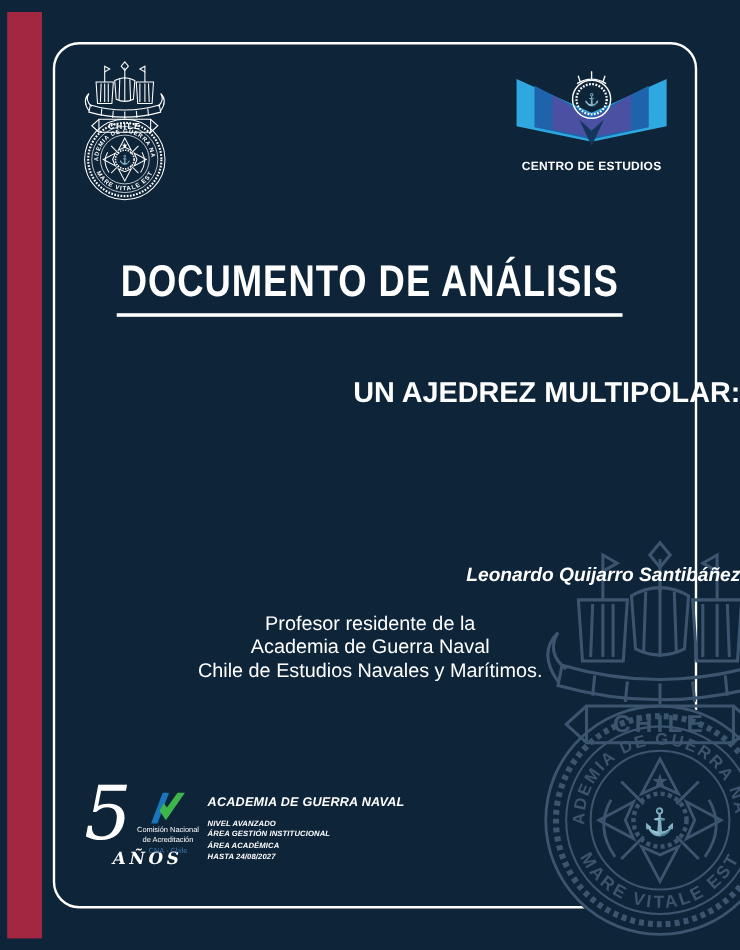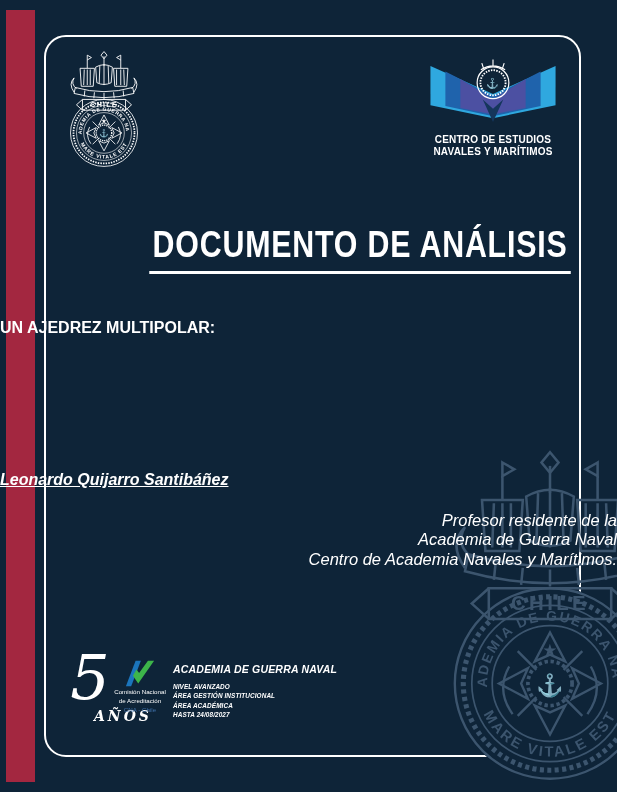--- a/index.html
+++ b/index.html
@@ -9,26 +9,26 @@
     font-family:"Liberation Sans", sans-serif;
     color:#fff;
   }
   .red-stripe{position:absolute;left:6px;top:10px;width:29px;height:772px;background:var(--stripe,#A32740);}
   .frame{position:absolute;left:44px;top:35px;width:533px;height:718px;border:2px solid #fff;border-radius:22px;z-index:1;}
   .watermark{position:absolute;left:414px;top:425px;width:272px;height:381px;color:var(--watermark,#3C556E);z-index:2;}
   .crest-small{position:absolute;left:56px;top:42px;width:96px;height:134px;color:#fff;z-index:3;}
   .cesnav{position:absolute;left:403px;top:54px;width:180px;z-index:3;text-align:center;}
   .cesnav svg{width:140px;height:78px;display:block;margin:0 auto;}
   .cesnav .cesnav-text{margin-top:2px;font-size:10px;font-weight:bold;line-height:12px;letter-spacing:.2px;text-align:center;}
-  .title-wrap{position:absolute;left:0;right:0;top:224px;text-align:right;z-index:3;}
+  .title-wrap{position:absolute;left:0;right:0;top:214px;text-align:center;z-index:3;}
   .title-inner{display:inline-block;font-size:37px;font-weight:bold;letter-spacing:1px;
     transform:scaleX(.82);transform-origin:center;border-bottom:3px solid #fff;padding:0 4px 5px;}
-  .subtitle{position:absolute;left:0;right:0;top:316px;text-align:left;font-size:16px;font-weight:bold;line-height:24.5px;z-index:3;}
-  .author{position:absolute;left:0;right:0;top:471px;text-align:left;font-size:16px;font-weight:bold;font-style:italic;z-index:3;text-decoration:underline;}
-  .affiliation{position:absolute;left:0;right:0;top:511px;text-align:right;font-size:16.5px;font-style:italic;line-height:19.3px;z-index:3;}
+  .subtitle{position:absolute;left:0;right:0;top:316px;text-align:right;font-size:24px;font-weight:bold;line-height:24.5px;z-index:3;}
+  .author{position:absolute;left:0;right:0;top:471px;text-align:right;font-size:16px;font-weight:bold;font-style:italic;z-index:3;}
+  .affiliation{position:absolute;left:0;right:0;top:511px;text-align:center;font-size:16.5px;line-height:19.3px;z-index:3;}
   .footer{position:absolute;left:0;top:648px;width:420px;z-index:3;}
   .five{position:absolute;left:64px;top:2px;width:52px;text-align:center;font-family:"DejaVu Serif",serif;font-style:italic;}
   .five-number{font-size:62px;line-height:56px;}
   .five-label{font-size:14px;font-weight:bold;letter-spacing:3px;margin-top:2px;margin-left:30px;}
   .cna{position:absolute;left:112px;top:10px;width:56px;text-align:center;}
   .cna svg{width:38px;height:30px;display:block;margin:0 auto;}
   .cna-line{font-size:6.2px;line-height:8.5px;}
   .cna-chile{font-size:6.2px;line-height:9px;color:var(--cna-text-blue,#3E6FA8);}
   .agn{position:absolute;left:173px;top:15px;width:230px;font-style:italic;font-weight:bold;}
   .agn-title{font-size:10.5px;letter-spacing:.2px;}
@@ -118,37 +118,36 @@
     <path d="M64,48 L75,58 L86,48 L75,72 Z" style="fill:var(--book-spine,#15365C)"></path>
     <g stroke="#fff" fill="none">
       <path d="M62,16 Q75,8 88,16 M63,9 L65,15 M75,5 L75,12 M87,9 L85,15" stroke-width="1.2"></path>
       <circle cx="75" cy="30" r="17" stroke-width="1.3"></circle>
       <circle cx="75" cy="30" r="13.5" stroke-width="2" stroke-dasharray="1.6,1.3"></circle>
       <text x="75" y="34.5" text-anchor="middle" font-size="11" fill="#fff" stroke="none">⚓</text>
     </g>
   </svg>
   <div class="cesnav-text">
     <div>CENTRO DE ESTUDIOS</div>
-    <div>NAVALES Y MARÍTIMOS</div>
   </div>
 </div>
 
 <div class="title-wrap">
   <span class="title-inner">DOCUMENTO DE ANÁLISIS</span>
 </div>
 
 <div class="subtitle">
   <div>UN AJEDREZ MULTIPOLAR:</div>
 </div>
 
 <div class="author">Leonardo Quijarro Santibáñez</div>
 <div class="affiliation">
   <div>Profesor residente de la</div>
   <div>Academia de Guerra Naval</div>
-  <div>Centro de Academia Navales y Marítimos.</div>
+  <div>Chile de Estudios Navales y Marítimos.</div>
 </div>
 
 <div class="footer">
   <div class="five">
     <div class="five-number">5</div>
     <div class="five-label">AÑOS</div>
   </div>
   <div class="cna">
     <svg viewBox="0 0 40 34">
       <path d="M4,32 L15,3 L21,3 L10,32 Z" style="fill:var(--cna-blue,#1B75BC)"></path>

